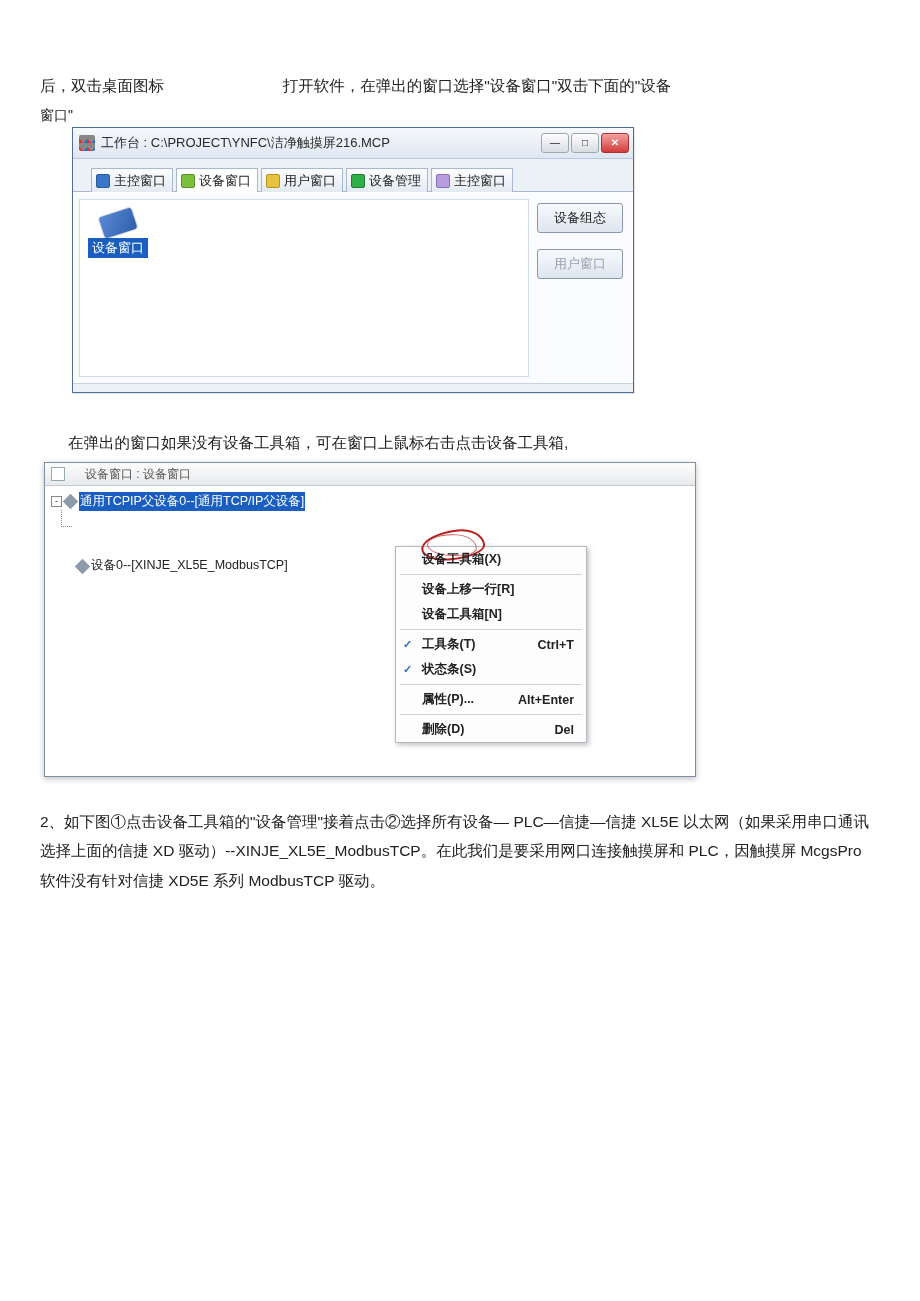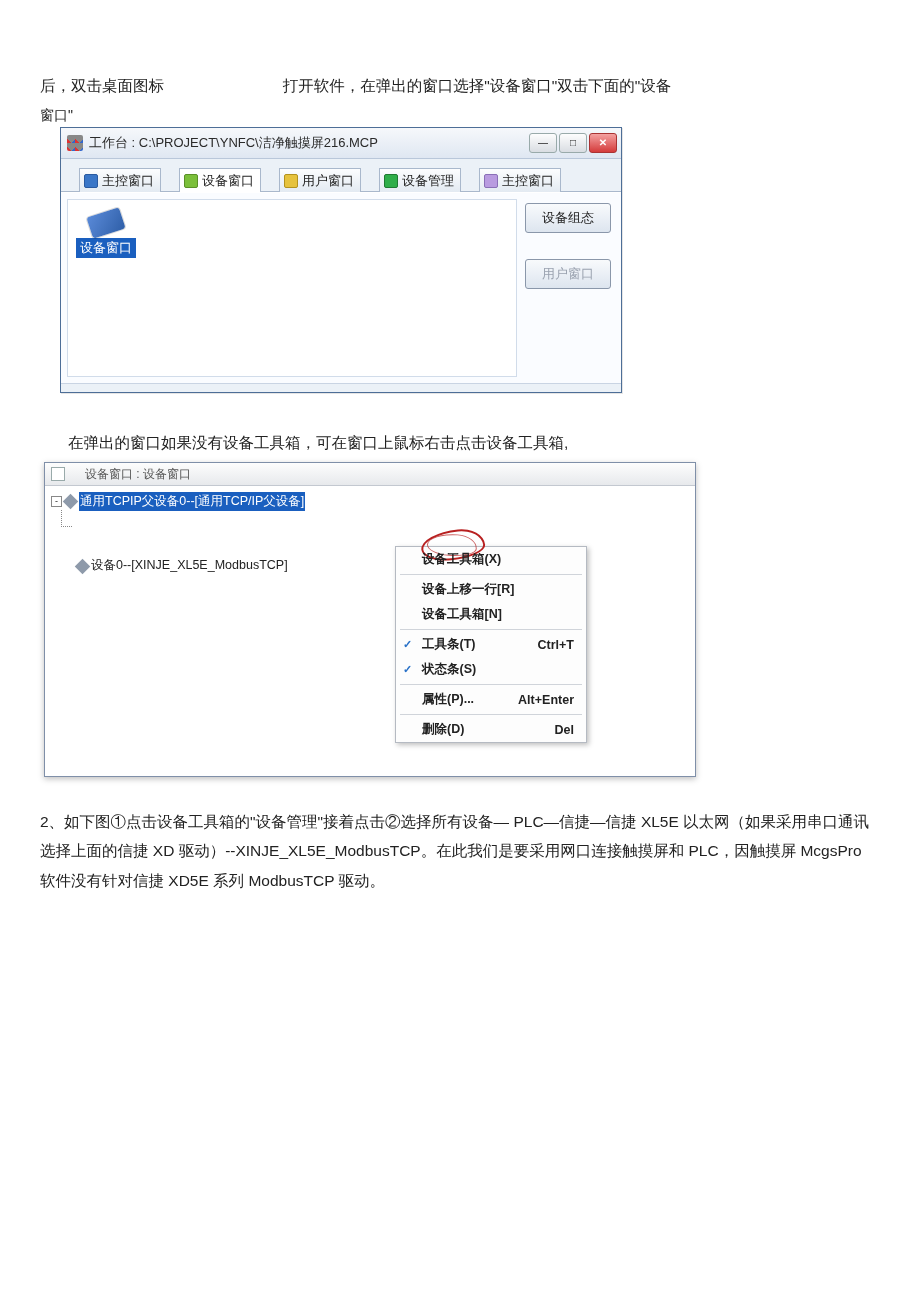--- a/index.html
+++ b/index.html
@@ -21,21 +21,21 @@
     margin-bottom: 6px;
     font-size: 15.5px;
   }
   .trail-label {
     font-size: 14px;
     margin-bottom: 2px;
   }
 
   
   .win1 {
-    margin: 0 20px 40px 20px;
+    margin: 0 20px 40px 32px;
     border: 1px solid #4d6e97;
     background: #86efac;
     box-shadow: 1px 1px 0 rgba(0,0,0,0.1);
     width: 560px;
   }
   .win1-titlebar {
     height: 30px;
     display: flex;
     align-items: center;
     background: linear-gradient(#f6f8fb, #dfe7f2);
@@ -67,21 +67,21 @@
     font-size: 10px; line-height: 1;
   }
   .win1-ctrl .wbtn.close {
     background: linear-gradient(#f4a1a1, #d43b3b);
     color: #fff; border-color: #a93333;
     font-weight: bold;
   }
   .win1-tabs {
     display: flex;
     padding: 8px 8px 0 18px;
-    gap: 18px;
+    gap: 3px;
     background: #ebf1f7;
     border-bottom: 1px solid #a9b8cc;
   }
   .win1-tab {
     background: linear-gradient(#fcfdfe, #e3eaf2);
     border: 1px solid #a9b8cc;
     border-bottom: none;
     padding: 3px 6px 2px 4px;
     font-size: 13px;
     display: flex;
@@ -137,21 +137,21 @@
     background: #1a5fbf;
     color: #fff;
     padding: 1px 4px;
     display: inline-block;
     font-size: 13px;
   }
   .win1-sidebtns {
     width: 86px;
     margin: 10px 10px 0 2px;
     display: flex; flex-direction: column;
-    gap: 26px;
+    gap: 16px;
   }
   .win1-sidebtns .btn95 {
     border: 1px solid #8a97aa;
     background: linear-gradient(#f8fafc, #dde5ef);
     font-size: 13px;
     text-align: center;
     padding: 5px 2px;
     border-radius: 3px;
   }
   .win1-sidebtns .btn95.disabled { color: #9aa2af; }

